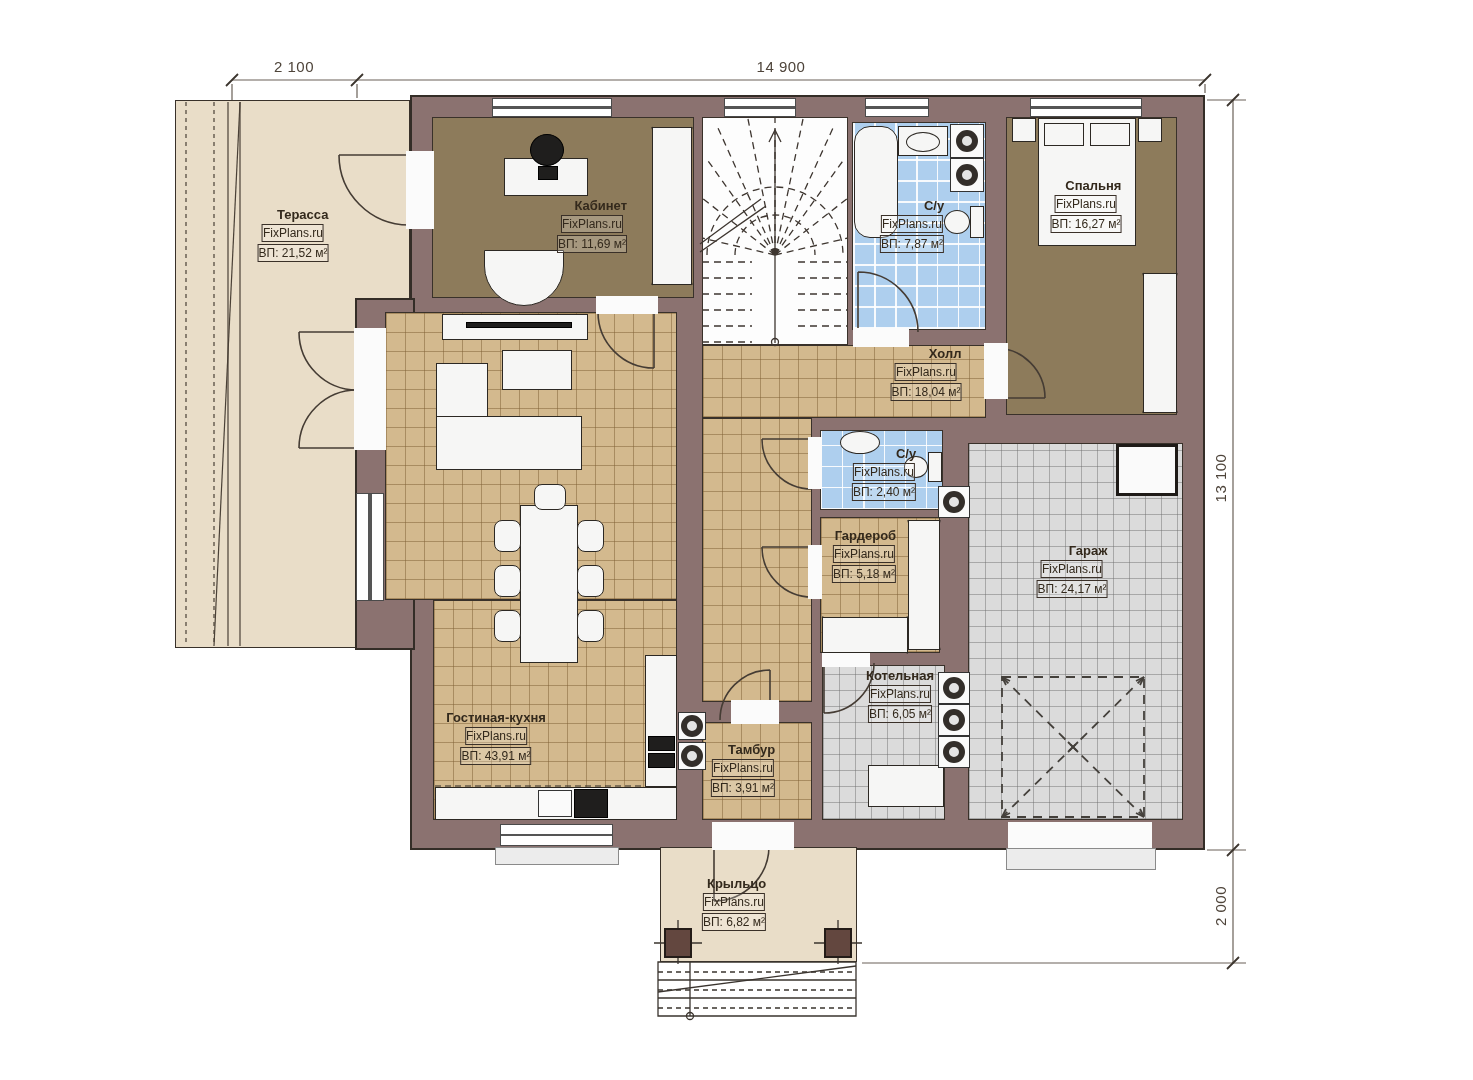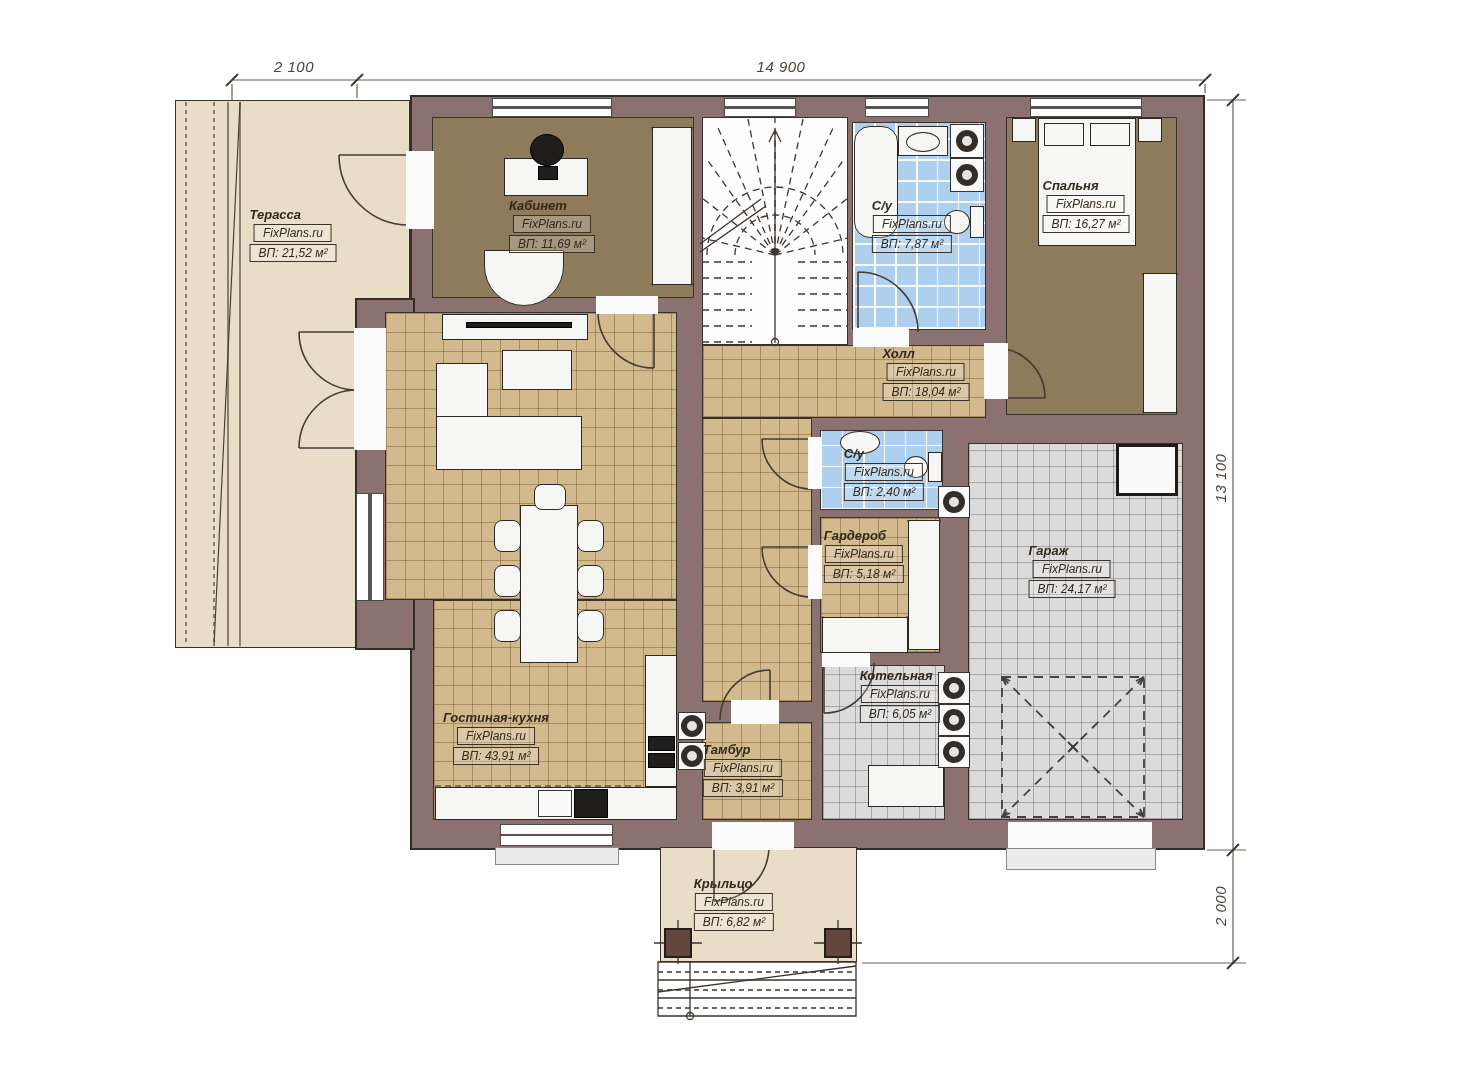--- a/index.html
+++ b/index.html
@@ -1,17 +1,17 @@
 <!DOCTYPE html>
 <html><head>
 <meta charset="utf-8">
 <style>
   html,body{margin:0;padding:0;background:#ffffff;}
   #plan{position:relative;width:1473px;height:1080px;background:#ffffff;overflow:hidden;
-        font-family:"Liberation Sans", sans-serif;font-style:italic;}
+        font-family:"Liberation Sans", sans-serif;}
   .wall{position:absolute;background:#8b7270;border:2px solid #342d27;box-sizing:border-box;}
   .floor{position:absolute;border:1.5px solid #39312a;box-sizing:border-box;}
   .f-beige{background:#e9ddc8;}
   .f-dark{background:#8d7b5b;}
   .f-white{background:#fdfdfd;}
   .f-tan{background-color:#d3b98e;
      background-image:repeating-linear-gradient(0deg,rgba(126,95,52,.5) 0 1px,transparent 1px 19px),
                       repeating-linear-gradient(90deg,rgba(126,95,52,.5) 0 1px,transparent 1px 19px);}
   .f-blue{background-color:#aecfee;
      background-image:repeating-linear-gradient(0deg,rgba(255,255,255,.9) 0 1.5px,transparent 1.5px 21px),
@@ -22,24 +22,24 @@
   .furn{position:absolute;background:#f6f6f5;border:1.5px solid #2c2823;box-sizing:border-box;}
   .darkbox{position:absolute;background:#1f1e1d;border:1px solid #000;box-sizing:border-box;}
   .donut{position:absolute;border-radius:50%;background:#e4e4e4;border:6px solid #332e2a;box-sizing:border-box;}
   .wsq{position:absolute;background:#fafafa;border:1.2px solid #333;box-sizing:border-box;}
   .opening{position:absolute;background:#fbfbfb;}
   .window{position:absolute;background:#fff;border:1px solid #4a4a4a;box-sizing:border-box;}
   .window.h{background-image:linear-gradient(180deg,transparent 44%,#555 44%,#555 56%,transparent 56%);}
   .window.v{background-image:linear-gradient(90deg,transparent 44%,#555 44%,#555 56%,transparent 56%);}
   .sill{position:absolute;background:#ececec;border:1px solid #8a8a8a;box-sizing:border-box;}
   .post{position:absolute;background:#63473f;border:2px solid #241c18;box-sizing:border-box;}
-  .room-label{position:absolute;text-align:left;transform:translateX(-50%);color:#33291c;z-index:30;}
+  .room-label{position:absolute;text-align:right;transform:translateX(-50%);color:#33291c;z-index:30;}
   .room-label .rn{font-weight:bold;font-size:13px;margin-bottom:1px;white-space:nowrap;}
   .room-label .rb,.room-label .ra{display:block;width:max-content;margin:2px auto 0;
-      border:1.5px solid #3a3028;padding:0 8px;font-size:12px;line-height:16px;
+      border:1.5px solid #3a3028;padding:0 0;font-size:12px;line-height:16px;
       background:rgba(255,255,255,.22);white-space:nowrap;}
   .dim{position:absolute;font-size:15px;color:#4e443a;letter-spacing:.5px;white-space:nowrap;z-index:40;}
   .dim.rot{transform:translate(-50%,-50%) rotate(-90deg);}
   .dim.hor{transform:translateX(-50%);}
   svg.anno{position:absolute;left:0;top:0;z-index:20;pointer-events:none;}
   .lvl2{z-index:10;} .lvl3{z-index:15;} .lvl4{z-index:25;}
 </style>
 </head>
 <body>
 
@@ -254,21 +254,21 @@
   <div class="dim hor" style="left:294px;top:58px">2 100</div>
   <div class="dim hor" style="left:781px;top:58px">14 900</div>
   <div class="dim rot" style="left:1220px;top:478px">13 100</div>
   <div class="dim rot" style="left:1220px;top:906px">2 000</div>
 
   <div class="room-label" style="left:293px;top:207px">
     <div class="rn">Терасса</div>
     <div class="rb">FixPlans.ru</div>
     <div class="ra">ВП: 21,52 м²</div>
   </div>
-  <div class="room-label" style="left:552px;top:198px">
+  <div class="room-label" style="left:592px;top:198px">
     <div class="rn">Кабинет</div>
     <div class="rb">FixPlans.ru</div>
     <div class="ra">ВП: 11,69 м²</div>
   </div>
   <div class="room-label" style="left:912px;top:198px">
     <div class="rn">С/у</div>
     <div class="rb">FixPlans.ru</div>
     <div class="ra">ВП: 7,87 м²</div>
   </div>
   <div class="room-label" style="left:1086px;top:178px">

